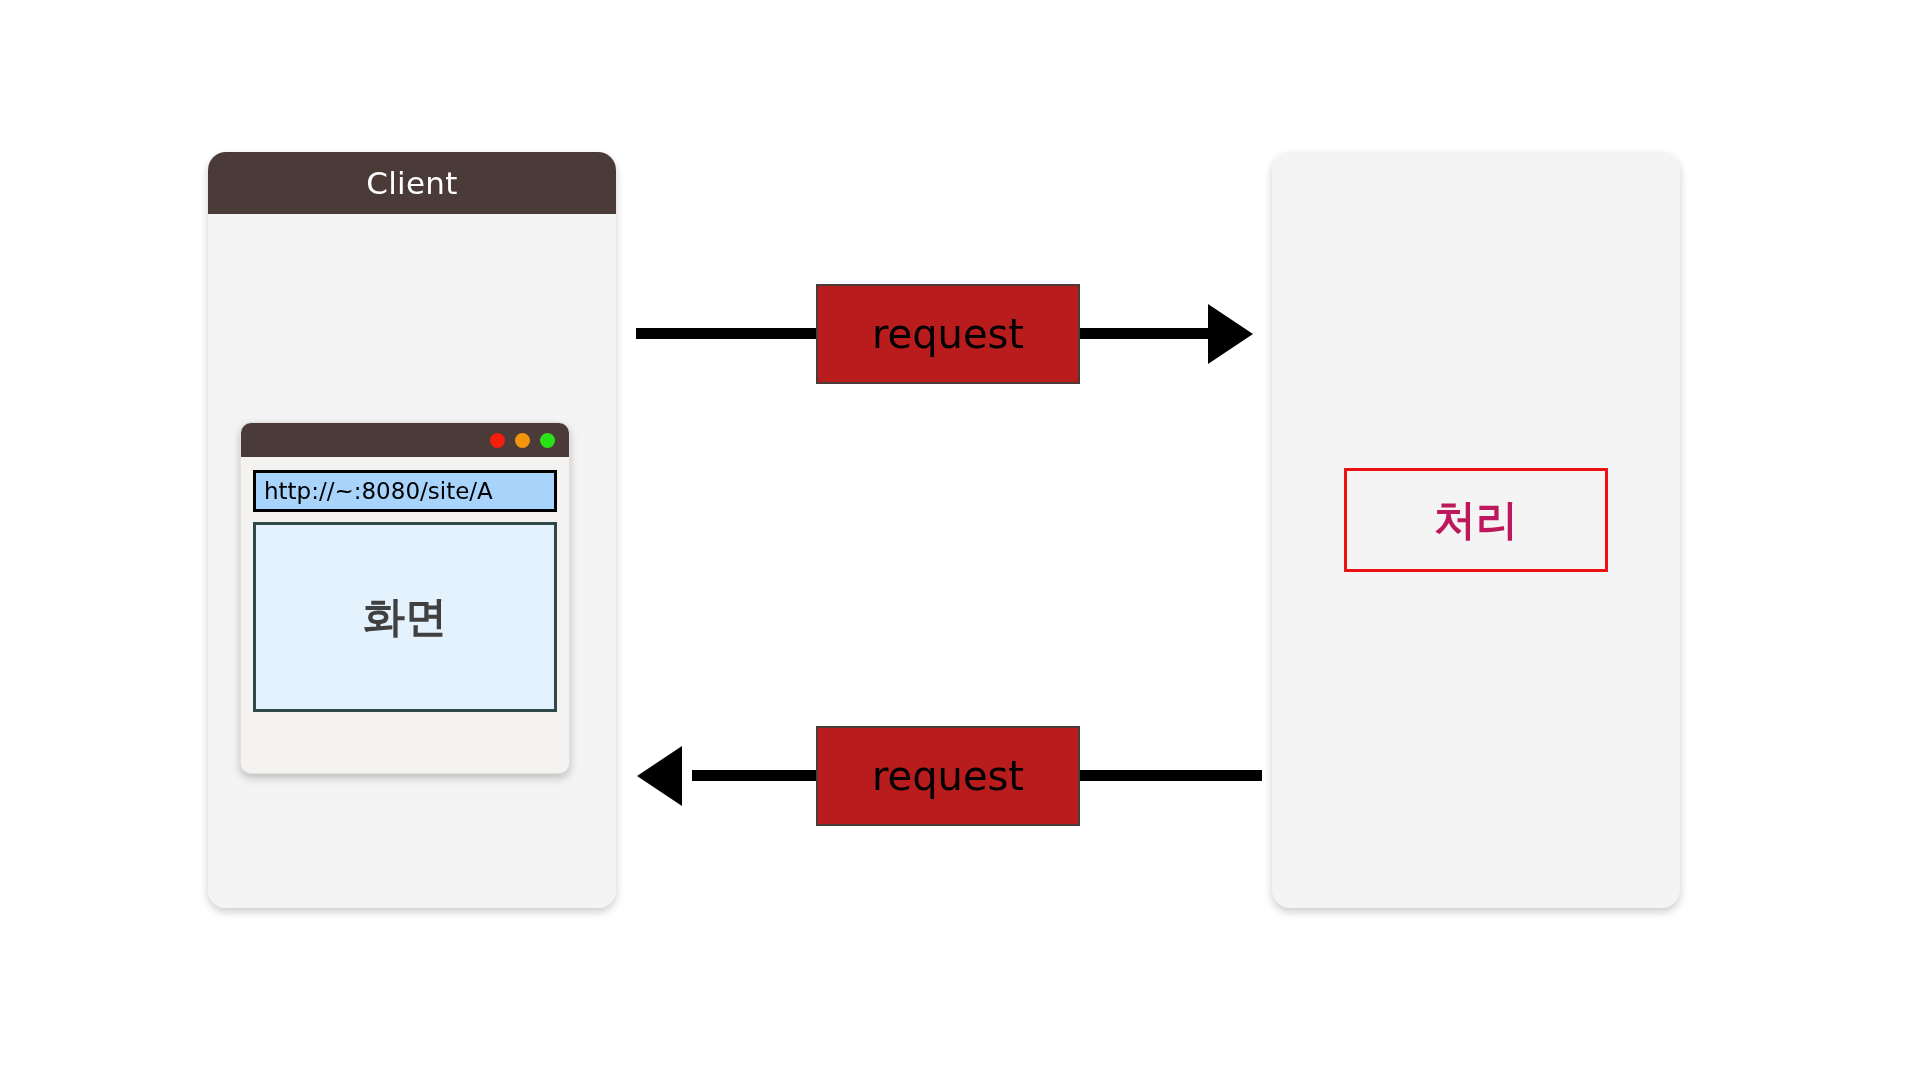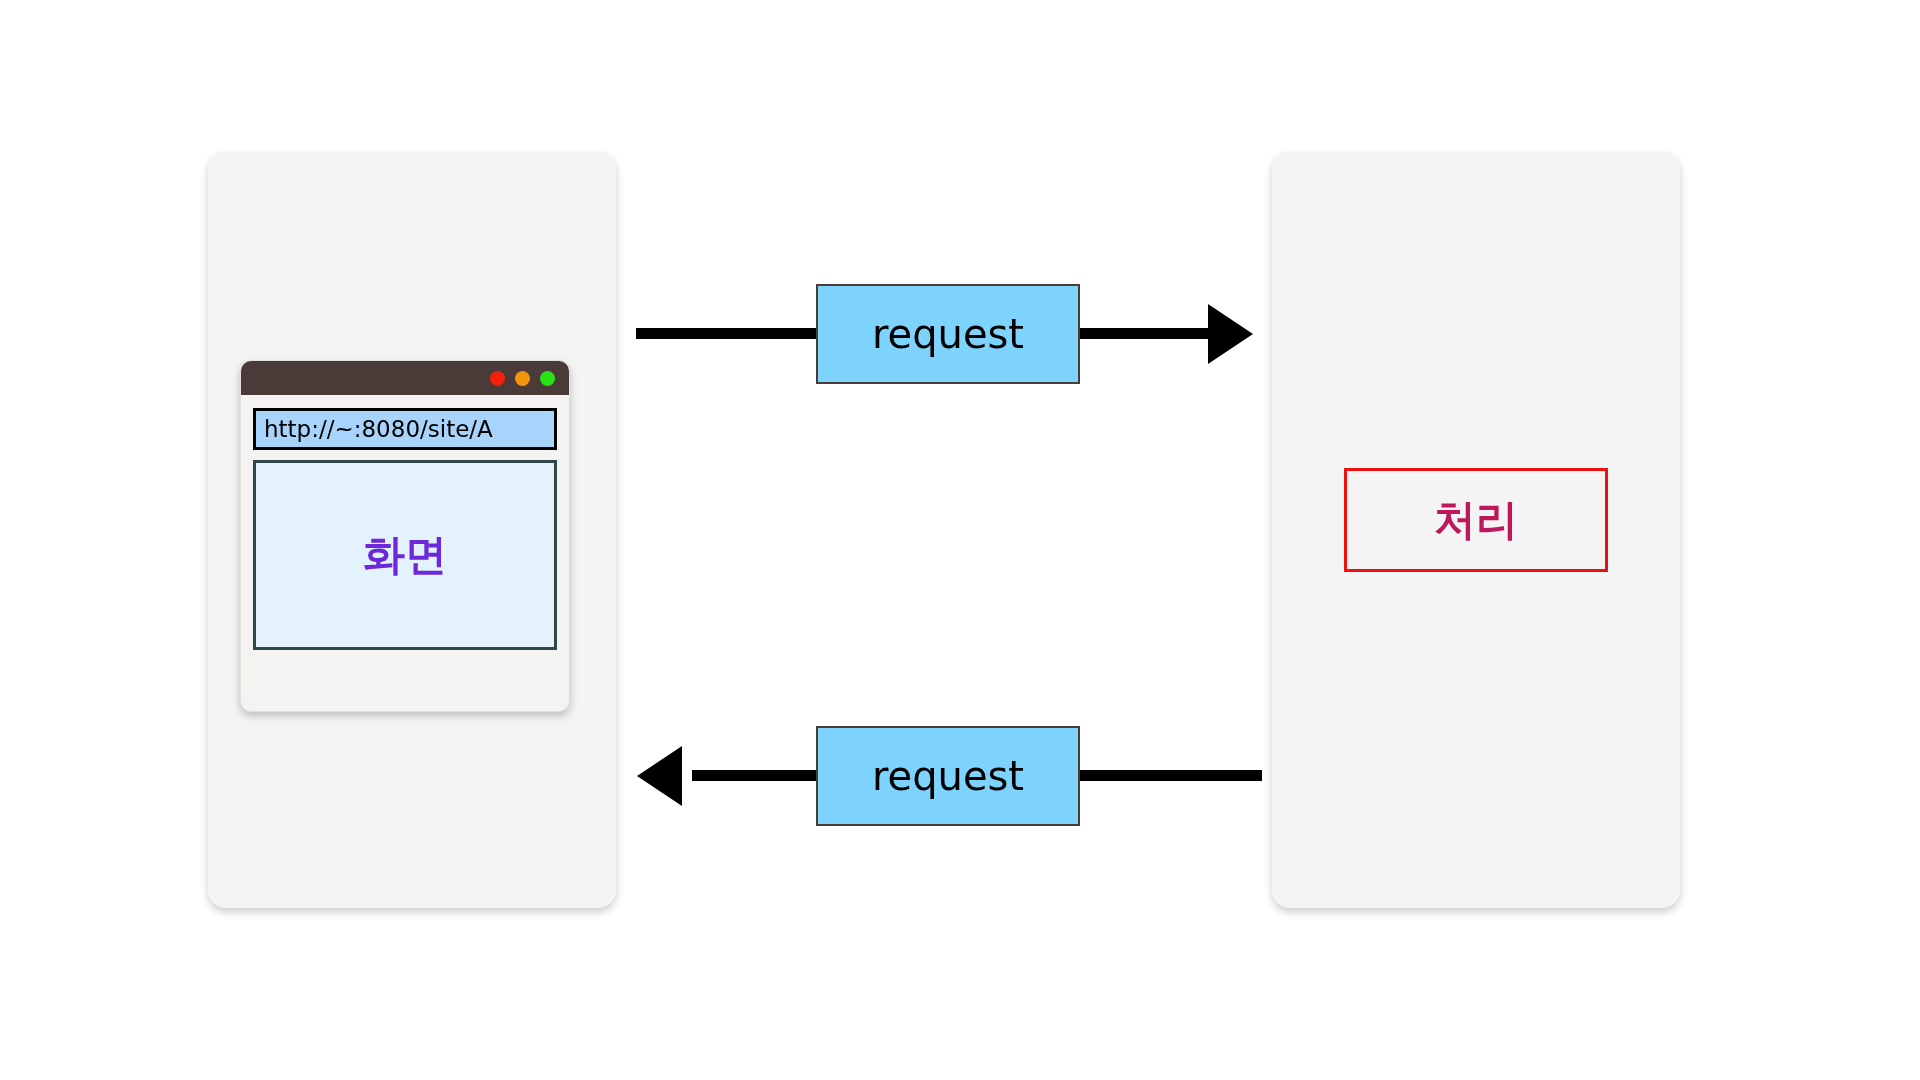--- a/index.html
+++ b/index.html
@@ -118,21 +118,21 @@
     margin-top: 10px;
     height: 190px;
     background: #e3f2fd;
     border: 3px solid #2f4848;
     box-sizing: border-box;
     display: flex;
     align-items: center;
     justify-content: center;
     font-size: 42px;
     font-weight: 700;
-    color: #6d28d9;
+    color: #404040;
   }
 
   
   #processing-box {
     position: absolute;
     left: 72px;
     top: 316px;
     width: 264px;
     height: 104px;
     border: 3px solid #ee1111;
@@ -174,38 +174,41 @@
   #request-head   { left: 1208px; top: 304px; }
 
   
   #response-line-a { left: 1078px; top: 770px; width: 184px; }
   #response-line-b { left: 692px;  top: 770px; width: 126px; }
   #response-head   { left: 637px;  top: 746px; }
 
   
   .arrow-label {
     position: absolute;
-    background: #7dd3fc;
+    background: #b91c1c;
     border: 2px solid #4a3b38;
     box-sizing: border-box;
     display: flex;
     align-items: center;
     justify-content: center;
     font-size: 40px;
     color: #000000;
   }
   #request-label  { left: 816px; top: 284px; width: 264px; height: 100px; }
   #response-label { left: 816px; top: 726px; width: 264px; height: 100px; }
 </style>
 </head>
 <body>
 
 <div id="stage">
 
   <div class="panel" id="client-panel">
+    <div class="panel-header">
+      <span>Client</span>
+    </div>
     <div class="panel-body">
 
       <div id="browser-window">
         <div id="browser-titlebar">
           <span class="traffic-dot dot-red"></span>
           <span class="traffic-dot dot-yellow"></span>
           <span class="traffic-dot dot-green"></span>
         </div>
         <div id="browser-content">
           <div id="url-bar">

